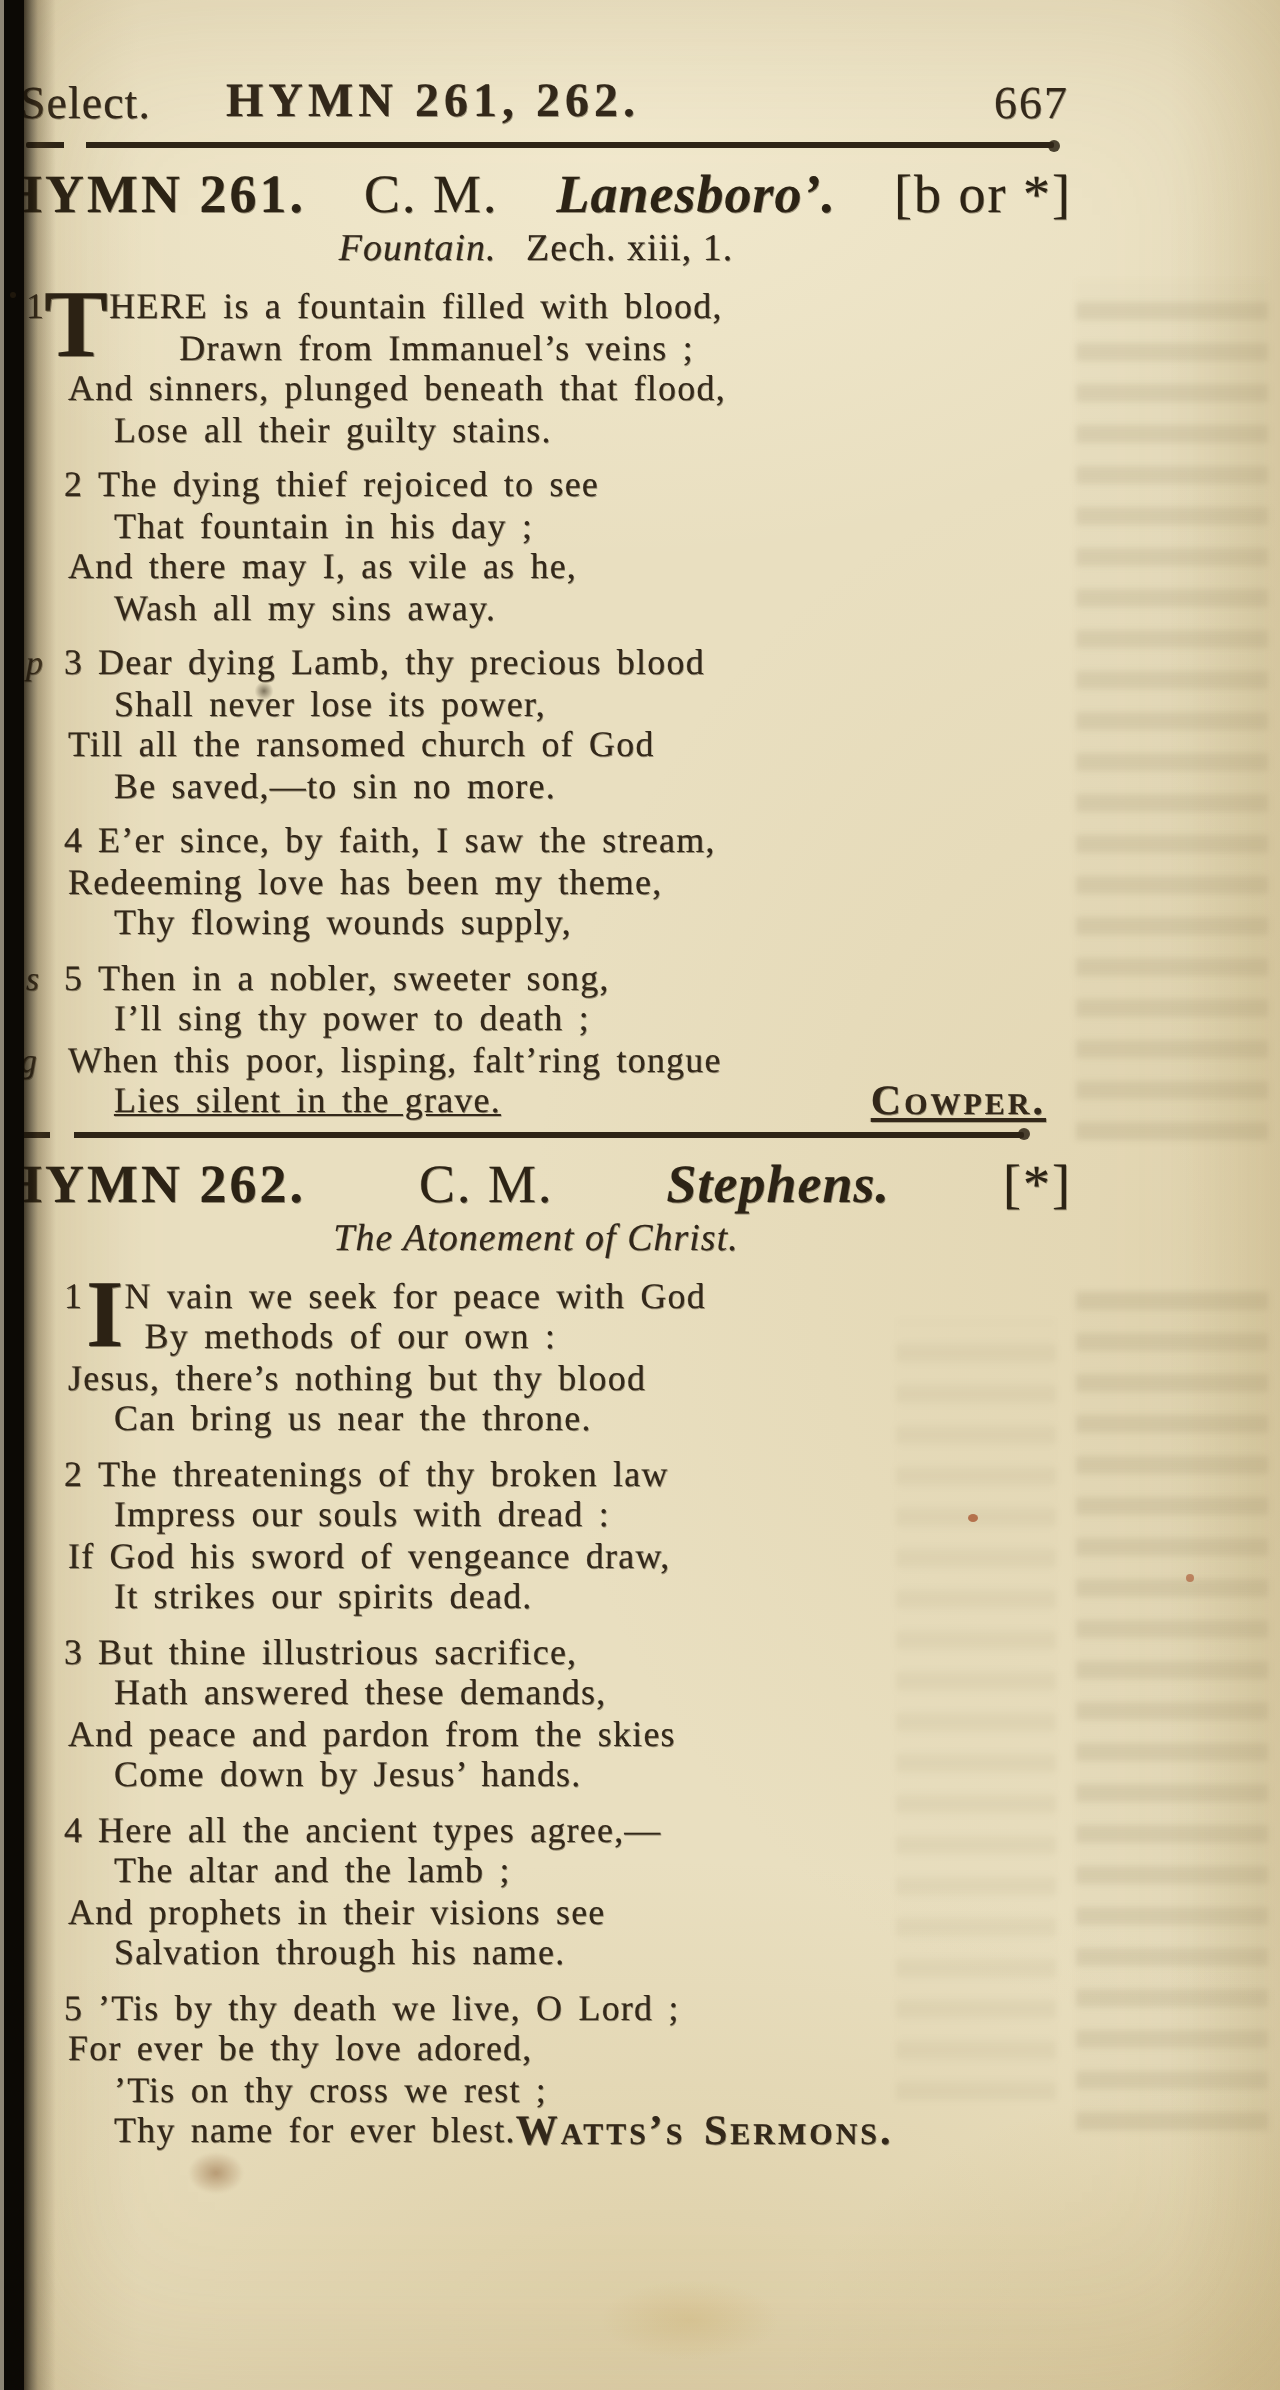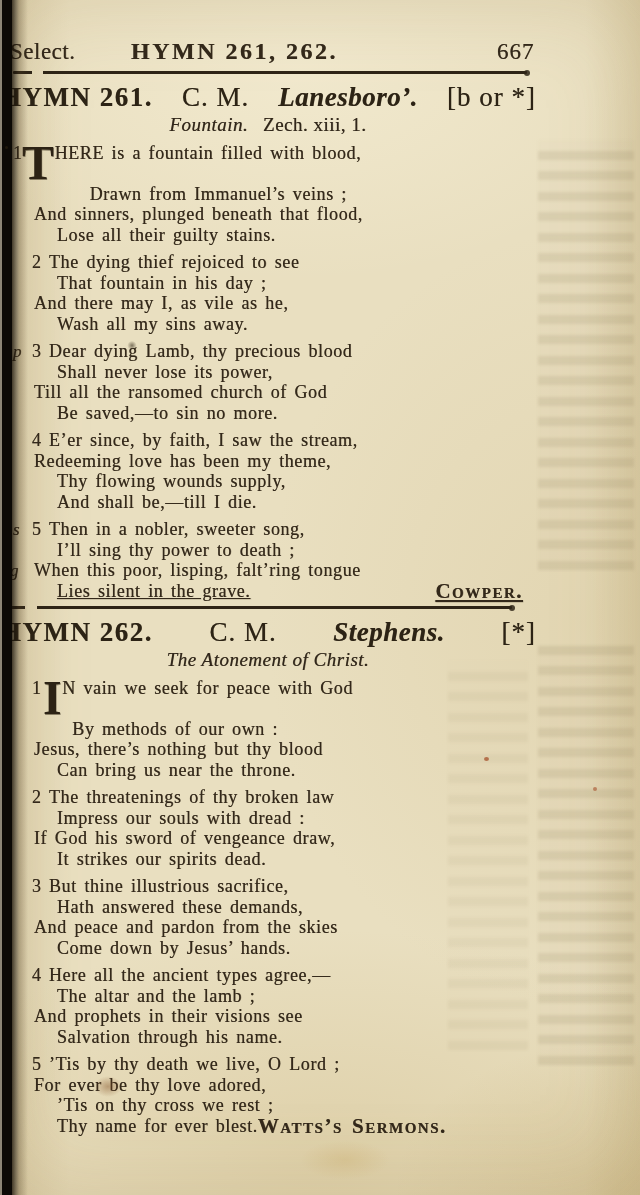--- a/index.html
+++ b/index.html
@@ -28,21 +28,21 @@
       rgba(26,19,9,0.78) 12px, rgba(26,19,9,0.45) 16px,
       rgba(72,56,30,0.30) 19px, rgba(72,56,30,0) 28px);
   }
   .content{position:relative;width:536px;z-index:2;}
   .ink{ text-shadow:0.35px 0.35px 0 rgba(48,37,19,0.45), -0.2px 0 0 rgba(48,37,19,0.25); }
 
   
   .hdr{position:relative;height:26px;margin-top:39px;font-size:23px;}
   .hdr span{position:absolute;white-space:nowrap;}
   .hdr-left{left:10px;top:0;letter-spacing:0.5px;}
-  .hdr-center{left:131px;top:-1px;font-size:24px;letter-spacing:2.5px;font-weight:bold;}
+  .hdr-center{left:113px;top:-1px;font-size:24px;letter-spacing:2.5px;font-weight:bold;}
   .hdr-right{left:497px;top:0;letter-spacing:1px;}
 
   .rule{position:relative;height:3px;background-color:transparent;border-radius:1px;}
   .rule:after{content:"";position:absolute;right:-3px;top:-1.5px;width:6px;height:6px;border-radius:50%;background:#2e2416;opacity:.85;}
   .rule1{margin:6px 0 0 13px;width:514px;
     background:linear-gradient(90deg,#2e2416 0 19px,transparent 19px 30px,#2e2416 30px 100%);}
   .rule2{margin:5px 0 0 8px;width:504px;
     background:linear-gradient(90deg,#2e2416 0 17px,transparent 17px 29px,#2e2416 29px 100%);}
 
   
@@ -68,21 +68,21 @@
   .vnum{display:inline-block;width:17px;}
   .mark{position:absolute;left:-19px;top:1px;font-style:italic;font-size:17px;color:#3a2e1d;}
   .mark-g{left:-22px;}
   .firstrow{display:flex;align-items:flex-start;position:relative;}
   .h261 .firstrow{margin-left:-19px;}
   .h261 .firstrow .vnum{width:9px;}
   .h261 .firstrow .mark{left:-10px;}
   .h262 .firstrow .vnum{width:11px;}
   .dropcap{font-size:48px;line-height:39px;font-weight:bold;color:#2c2214;
     text-shadow:0.5px 0.5px 0 rgba(48,37,19,0.5);}
-  .fl{display:flex;flex-direction:column;gap:20px;}
+  .fl{display:flex;flex-direction:column;}
   .h261 .fl .fl2{padding-left:35px;}
   .h262 .fl .fl2{padding-left:10px;}
   .attrline{display:flex;justify-content:space-between;}
   .h261 .attrline{width:466px;text-decoration:underline;}
   .h262 .attrline{width:373px;}
   .attr{font-variant:small-caps;letter-spacing:1.5px;font-weight:bold;font-size:21px;}
 
   
   .ghost{position:absolute;z-index:1;
     background:repeating-linear-gradient(0deg, rgba(124,109,72,0.15) 0 9px, rgba(124,109,72,0.02) 9px 20.5px);
@@ -165,21 +165,20 @@
           <div class="line ln1"><span class="mark">p</span><span class="vnum">3</span><span>Dear dying Lamb, thy precious blood</span></div>
           <div class="line ln2">Shall never lose its power,</div>
           <div class="line ln3">Till all the ransomed church of God</div>
           <div class="line ln4">Be saved,—to sin no more.</div>
         </div>
 
         <div class="stanza">
           <div class="line ln1"><span class="vnum">4</span><span>E’er since, by faith, I saw the stream,</span></div>
           <div class="line ln3">Redeeming love has been my theme,</div>
           <div class="line ln2">Thy flowing wounds supply,</div>
-          <div class="line ln4">And shall be,—till I die.</div>
         </div>
 
         <div class="stanza">
           <div class="line ln1"><span class="mark">s</span><span class="vnum">5</span><span>Then in a nobler, sweeter song,</span></div>
           <div class="line ln2">I’ll sing thy power to death ;</div>
           <div class="line ln3"><span class="mark mark-g">g</span><span>When this poor, lisping, falt’ring tongue</span></div>
           <div class="line ln4 attrline">
             <span>Lies silent in the grave.</span>
             <span class="attr">Cowper.</span>
           </div>

